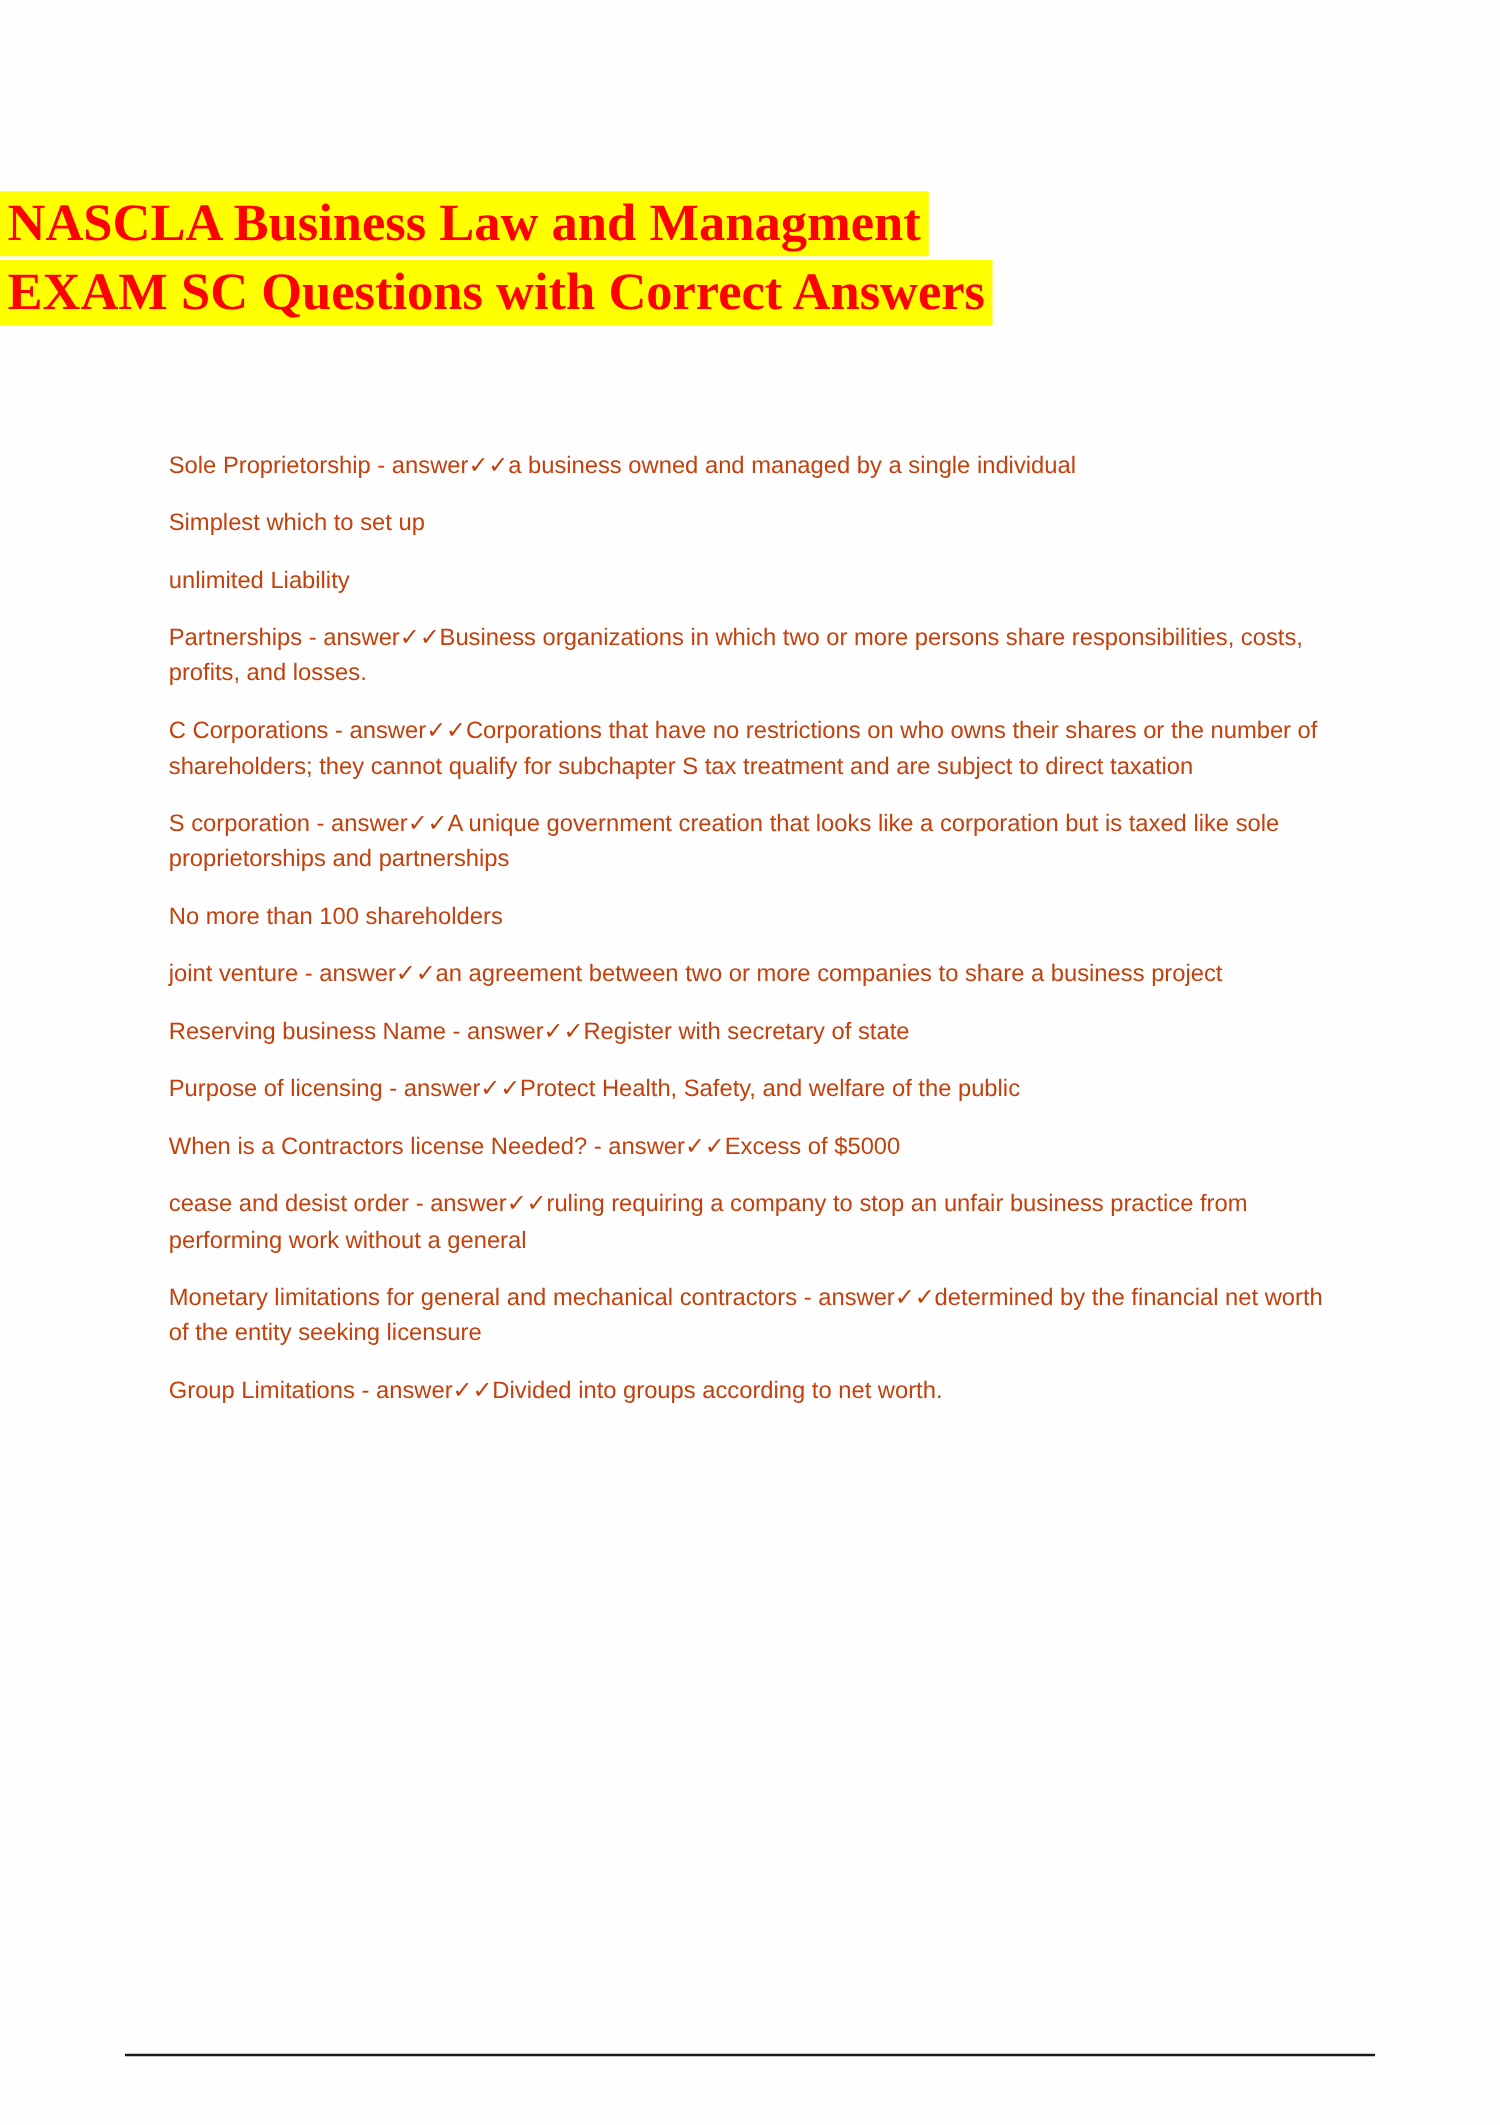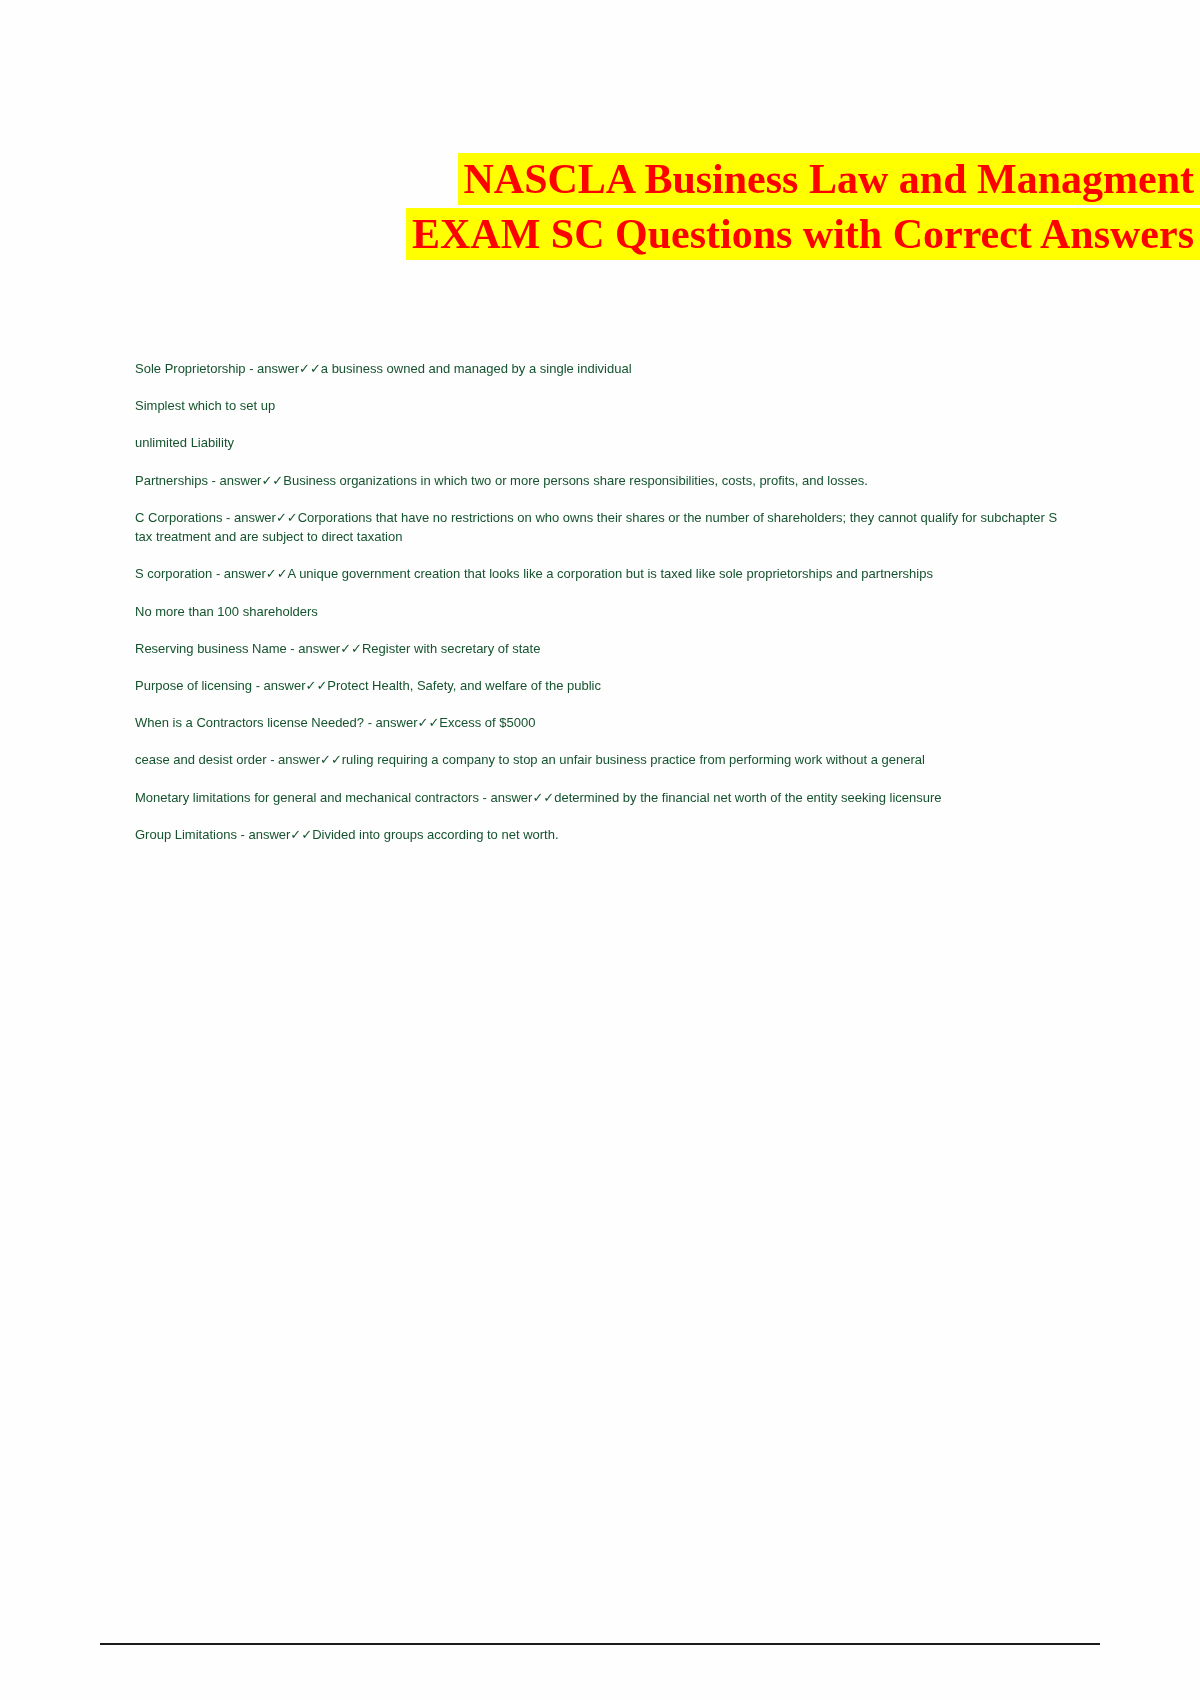--- a/index.html
+++ b/index.html
@@ -10,39 +10,39 @@
   .page {
     position: relative;
     width: 1200px;
     height: 1700px;
     background: #fefefe;
     overflow: hidden;
     font-family: "Liberation Sans", sans-serif;
   }
   .title-block {
     margin-top: 152px;
-    text-align: right;
+    text-align: left;
     line-height: 1.32;
   }
   .title-line {
     display: inline;
     font-family: "Liberation Serif", serif;
     font-weight: 700;
     font-size: 42px;
     color: #fe0000;
     background: #ffff00;
     padding: 3px 6px;
     box-decoration-break: clone;
     -webkit-box-decoration-break: clone;
   }
   .content {
     margin: 96px 135px 0 135px;
     width: 930px;
-    color: #14532d;
-    font-size: 13px;
+    color: #c2410c;
+    font-size: 19px;
     line-height: 1.48;
   }
   .content p {
     margin: 0 0 18px 0;
     white-space: pre-wrap;
   }
   .footer-divider {
     position: absolute;
     left: 100px;
     right: 100px;
@@ -61,20 +61,21 @@
   </div>
 
   <div class="content">
     <p>Sole Proprietorship - answer✓✓a business owned and managed by a single individual</p>
     <p>Simplest which to set up</p>
     <p>unlimited Liability</p>
     <p>Partnerships - answer✓✓Business organizations in which two or more persons share responsibilities, costs, profits, and losses.</p>
     <p>C Corporations - answer✓✓Corporations that have no restrictions on who owns their shares or the number of shareholders; they cannot qualify for subchapter S tax treatment and are subject to direct taxation</p>
     <p>S corporation - answer✓✓A unique government creation that looks like a corporation but is taxed like sole proprietorships and partnerships</p>
     <p>No more than 100 shareholders</p>
+    <p>joint venture - answer✓✓an agreement between two or more companies to share a business project</p>
     <p>Reserving business Name - answer✓✓Register with secretary of state</p>
     <p>Purpose of licensing - answer✓✓Protect Health, Safety, and welfare of the public</p>
     <p>When is a Contractors license Needed? - answer✓✓Excess of $5000</p>
     <p>cease and desist order - answer✓✓ruling requiring a company to stop an unfair business practice from performing work without a general</p>
     <p>Monetary limitations for general and mechanical contractors - answer✓✓determined by the financial net worth of the entity seeking licensure</p>
     <p>Group Limitations - answer✓✓Divided into groups according to net worth.</p>
   </div>
 
   <div class="footer-divider"></div>
 

